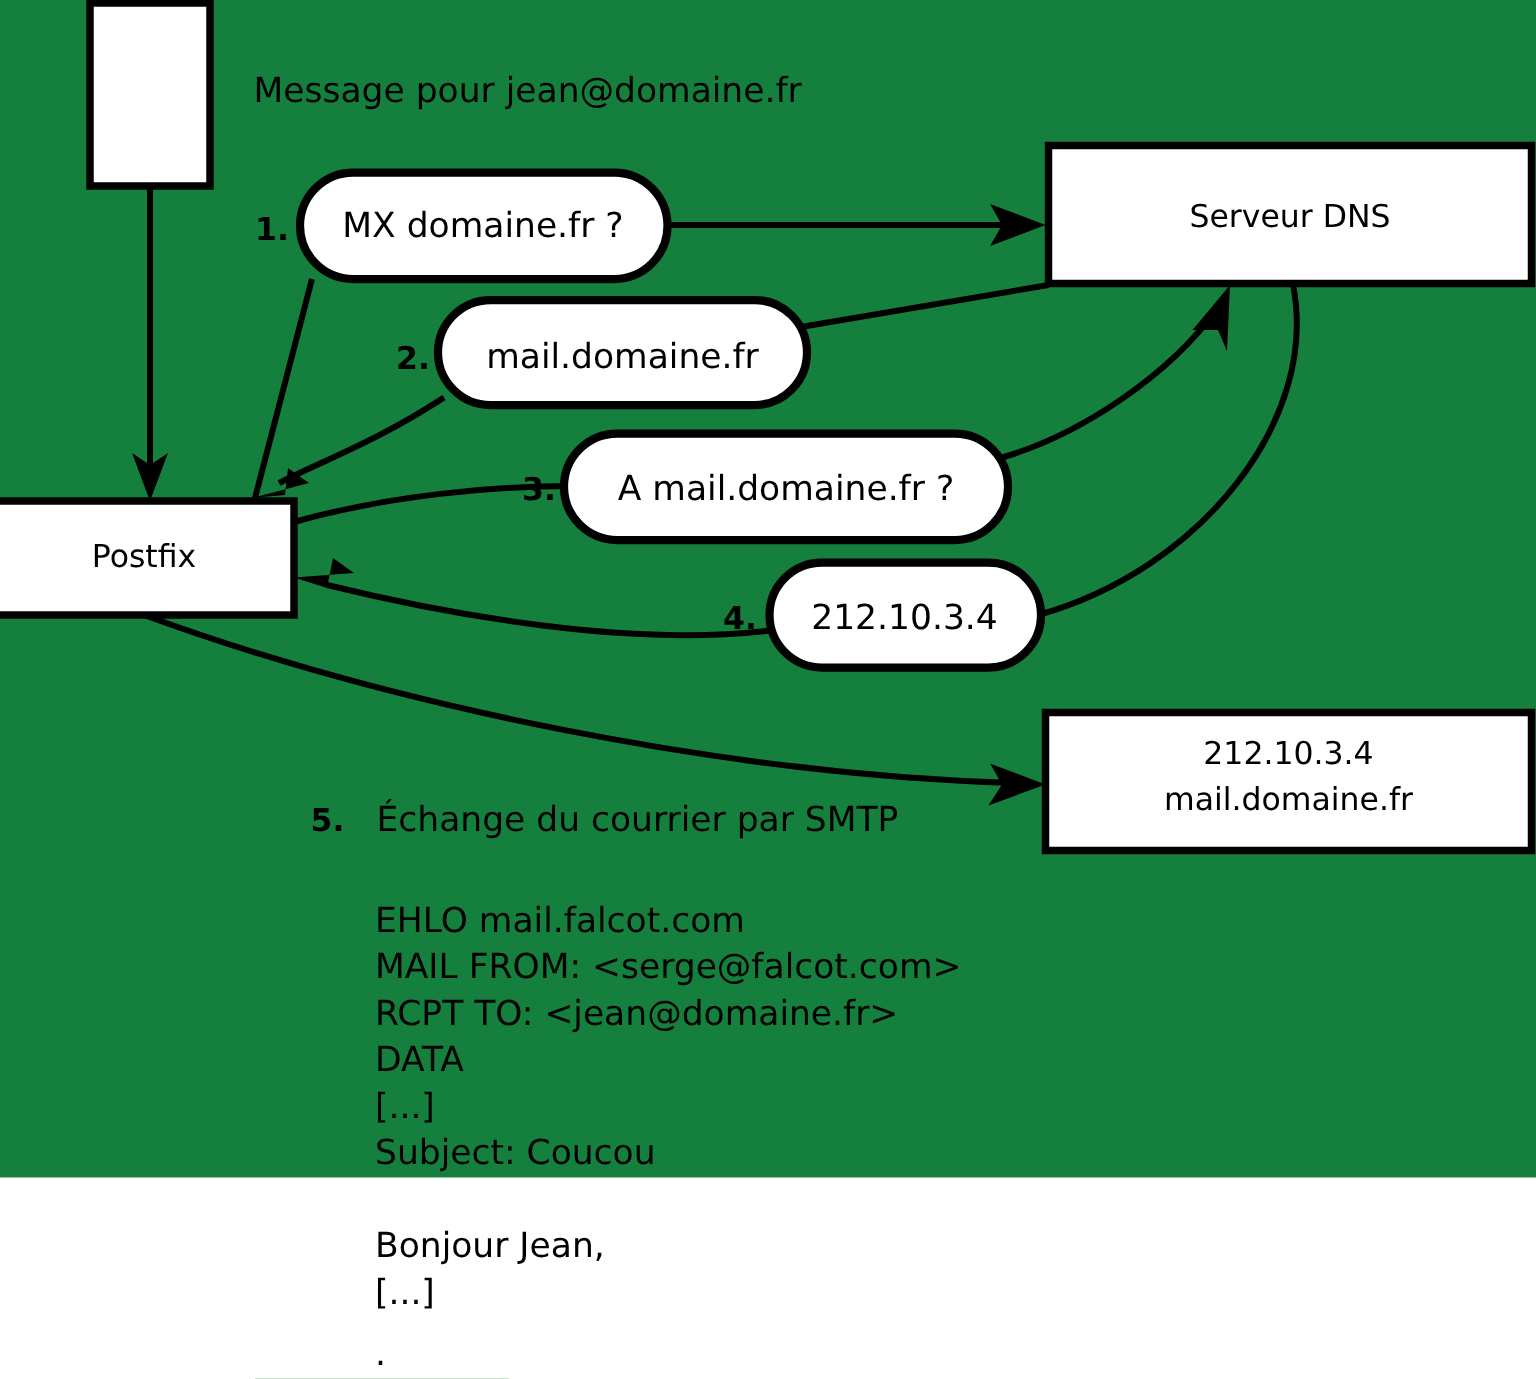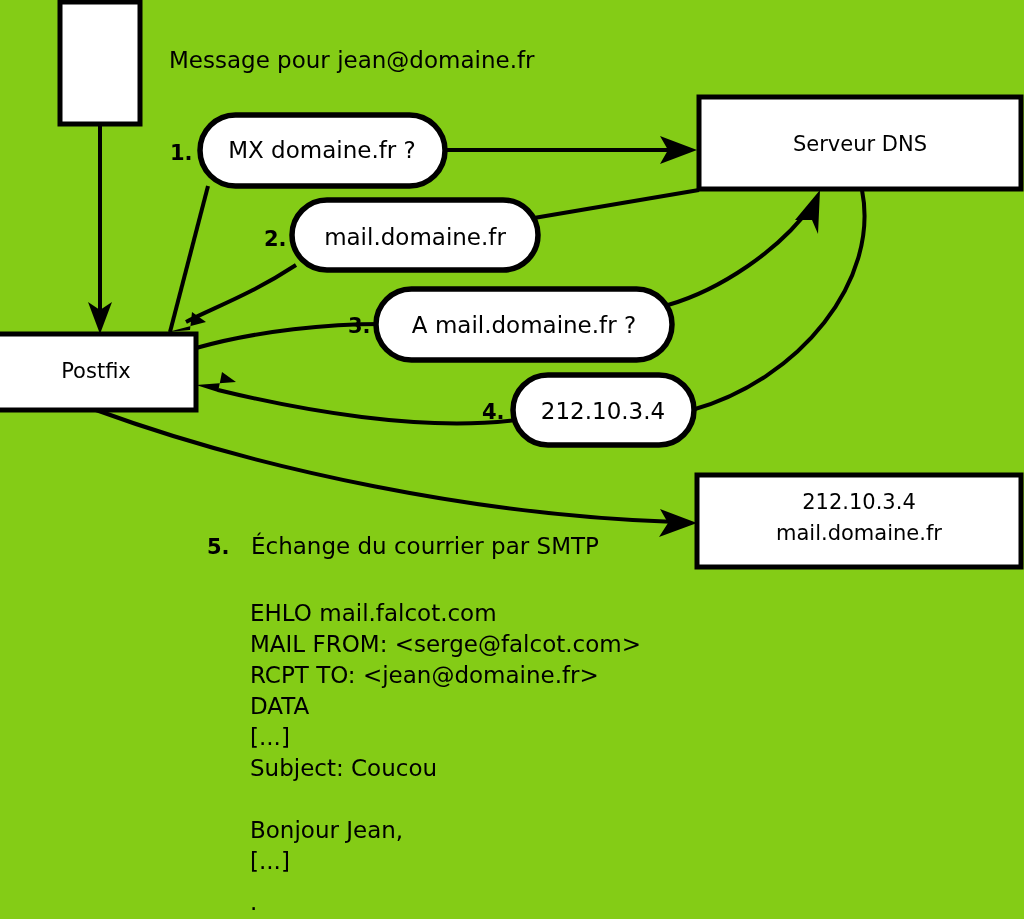--- a/index.html
+++ b/index.html
@@ -9,22 +9,22 @@
   }
   body {
     width: 1024px;
     height: 919px;
     font-family: "DejaVu Sans", sans-serif;
     overflow: hidden;
   }
   #diagram-root {
     position: relative;
     width: 1024px;
-    height: 919px;
-    background: #84cc16;
+    height: 785px;
+    background: #15803d;
   }
   svg.diagram {
     display: block;
     width: 1024px;
     height: 919px;
   }
   .shape-stroke {
     fill: #ffffff;
     stroke: #000000;
     stroke-width: 5;

